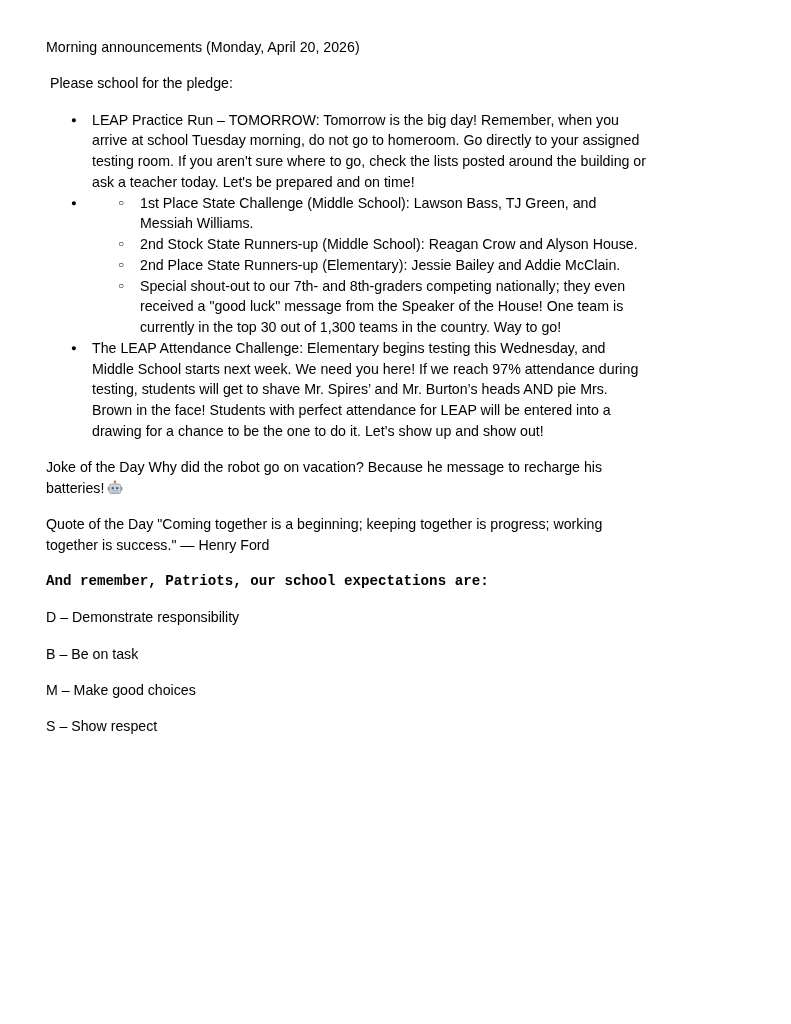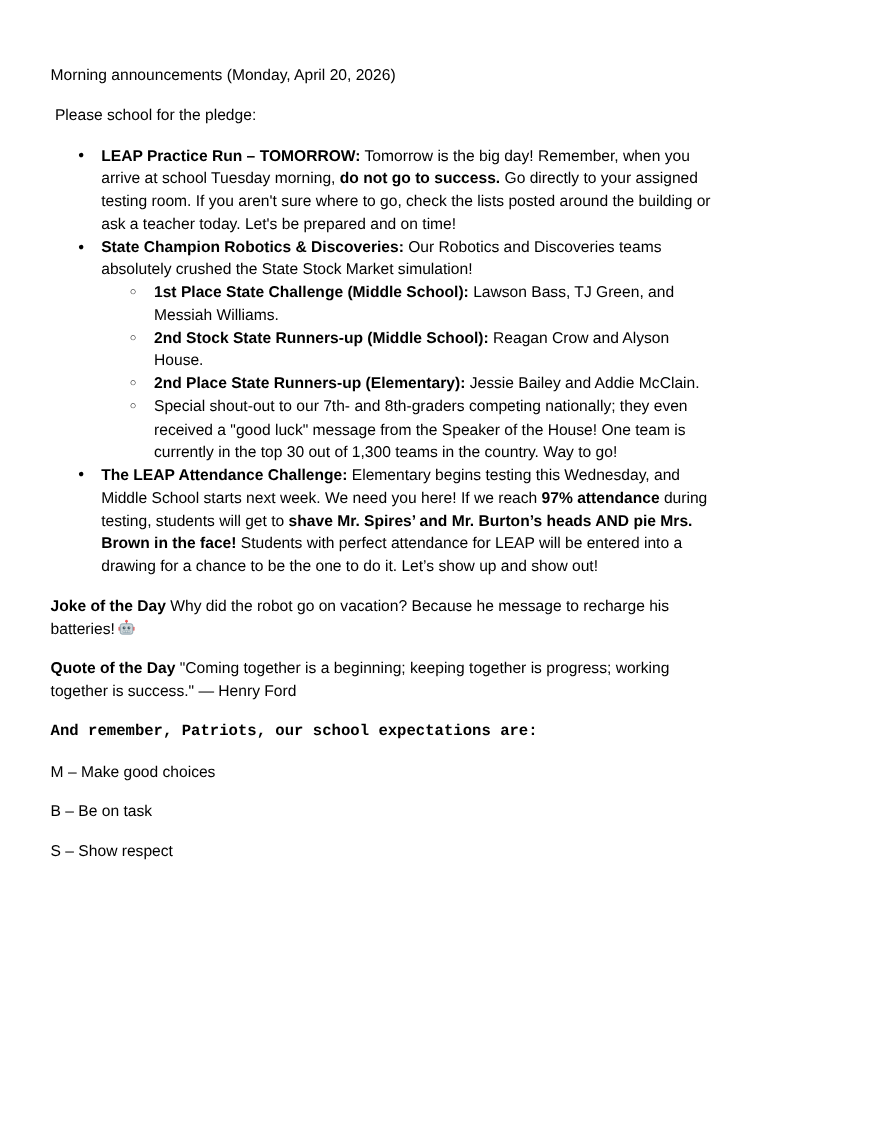--- a/index.html
+++ b/index.html
@@ -4,30 +4,30 @@
 <style>
   * { box-sizing: border-box; }
   html, body { margin: 0; padding: 0; }
   body {
     width: 791px; height: 1024px;
     background: #ffffff;
     overflow: hidden;
   }
   .page {
     width: 693px; height: 1024px;
-    padding: 59px 45px 20px 46px;
+    padding: 37px 45px 20px 46px;
     font-family: "Liberation Sans", "DejaVu Sans", sans-serif;
     font-size: 14.2px;
     line-height: 20.75px;
     color: #000000;
   }
   .para { margin: 0 0 15.5px 0; }
   .pledge { white-space: pre-wrap; }
   .bold { font-weight: bold; font-family: Liberation Mono, monospace; }
-  b { font-weight: bold; }
+  b { font-weight: normal; }
   .toplist { list-style: none; margin: 0 0 15.5px 0; padding: 0; }
   .toplist > li { position: relative; padding-left: 46px; }
   .toplist > li::before {
     content: "●";
     position: absolute; left: 25px; top: 0;
     font-size: 9.5px; line-height: 20.75px;
   }
   .sublist { list-style: none; margin: 0; padding: 0; }
   .sublist > li { position: relative; padding-left: 48px; }
   .sublist > li::before {
@@ -42,24 +42,23 @@
 <body>
 
 <div class="page">
 
   <p class="para">Morning announcements (Monday, April 20, 2026)</p>
 
   <p class="para pledge"> Please school for the pledge:</p>
 
   <ul class="toplist">
     <li>
-      <span><b>LEAP Practice Run – TOMORROW:</b><span> Tomorrow is the big day! Remember, when you arrive at school Tuesday morning, </span><b>do not go to success.</b><span> Go directly to your assigned testing room. If you aren't sure where to go, check the lists posted around the building or ask a teacher today. Let's be prepared and on time!</span></span>
+      <span><b>LEAP Practice Run – TOMORROW:</b><span> Tomorrow is the big day! Remember, when you arrive at school Tuesday morning, </span><b>do not go to homeroom.</b><span> Go directly to your assigned testing room. If you aren't sure where to go, check the lists posted around the building or ask a teacher today. Let's be prepared and on time!</span></span>
     </li>
     <li>
-      <span><b>State Champion Robotics &amp; Discoveries:</b><span> Our Robotics and Discoveries teams absolutely crushed the State Stock Market simulation!</span></span>
       <ul class="sublist">
         <li>
           <span><b>1st Place State Challenge (Middle School):</b><span> Lawson Bass, TJ Green, and Messiah Williams.</span></span>
         </li>
         <li>
           <span><b>2nd Stock State Runners-up (Middle School):</b><span> Reagan Crow and Alyson House.</span></span>
         </li>
         <li>
           <span><b>2nd Place State Runners-up (Elementary):</b><span> Jessie Bailey and Addie McClain.</span></span>
         </li>
@@ -87,17 +86,18 @@
           <line x1="6.9" y1="10.5" x2="6.9" y2="12.1" stroke="#78909c" stroke-width="0.5"></line>
           <line x1="9.1" y1="10.5" x2="9.1" y2="12.1" stroke="#78909c" stroke-width="0.5"></line>
         </svg></span></p>
 
   <p class="para">
     <span><b>Quote of the Day</b><span> "Coming together is a beginning; keeping together is progress; working together is success." — Henry Ford</span></span>
   </p>
 
   <p class="para bold">And remember, Patriots, our school expectations are:</p>
 
+  <p class="para">D – Demonstrate responsibility</p>
+  <p class="para">B – Be on task</p>
   <p class="para">M – Make good choices</p>
-  <p class="para">B – Be on task</p>
   <p class="para">S – Show respect</p>
 
 </div>
 
 </body></html>

